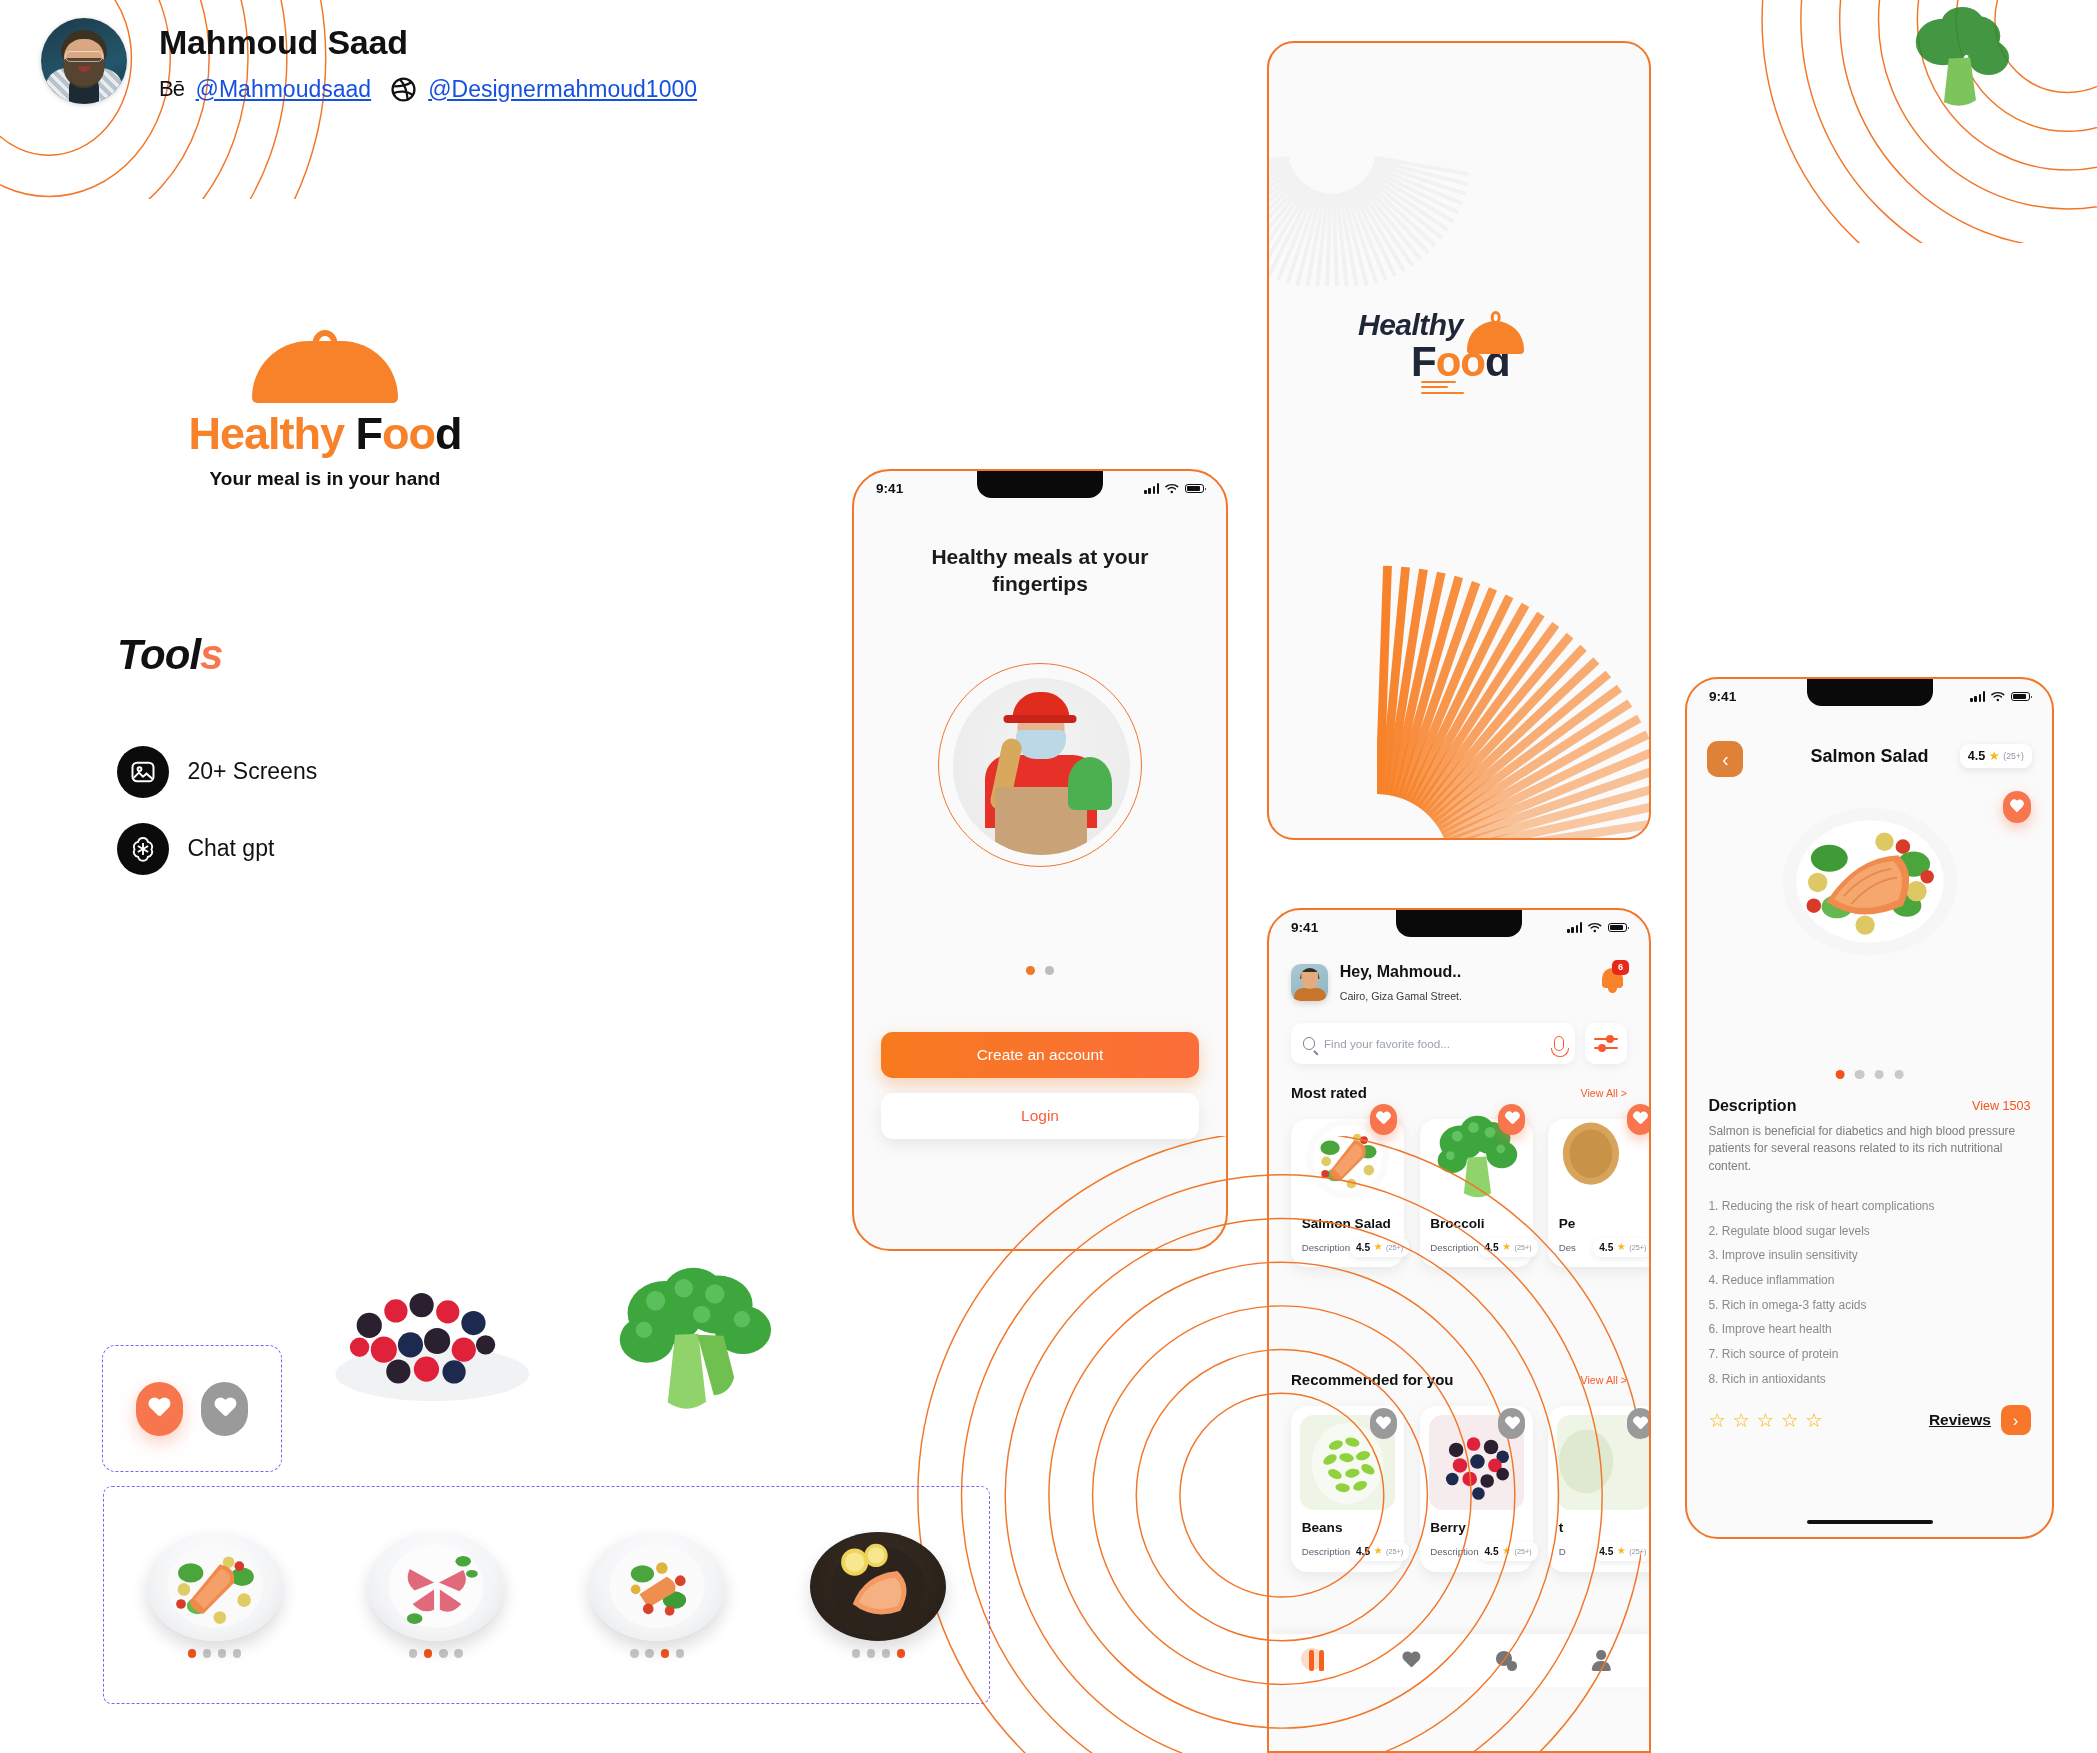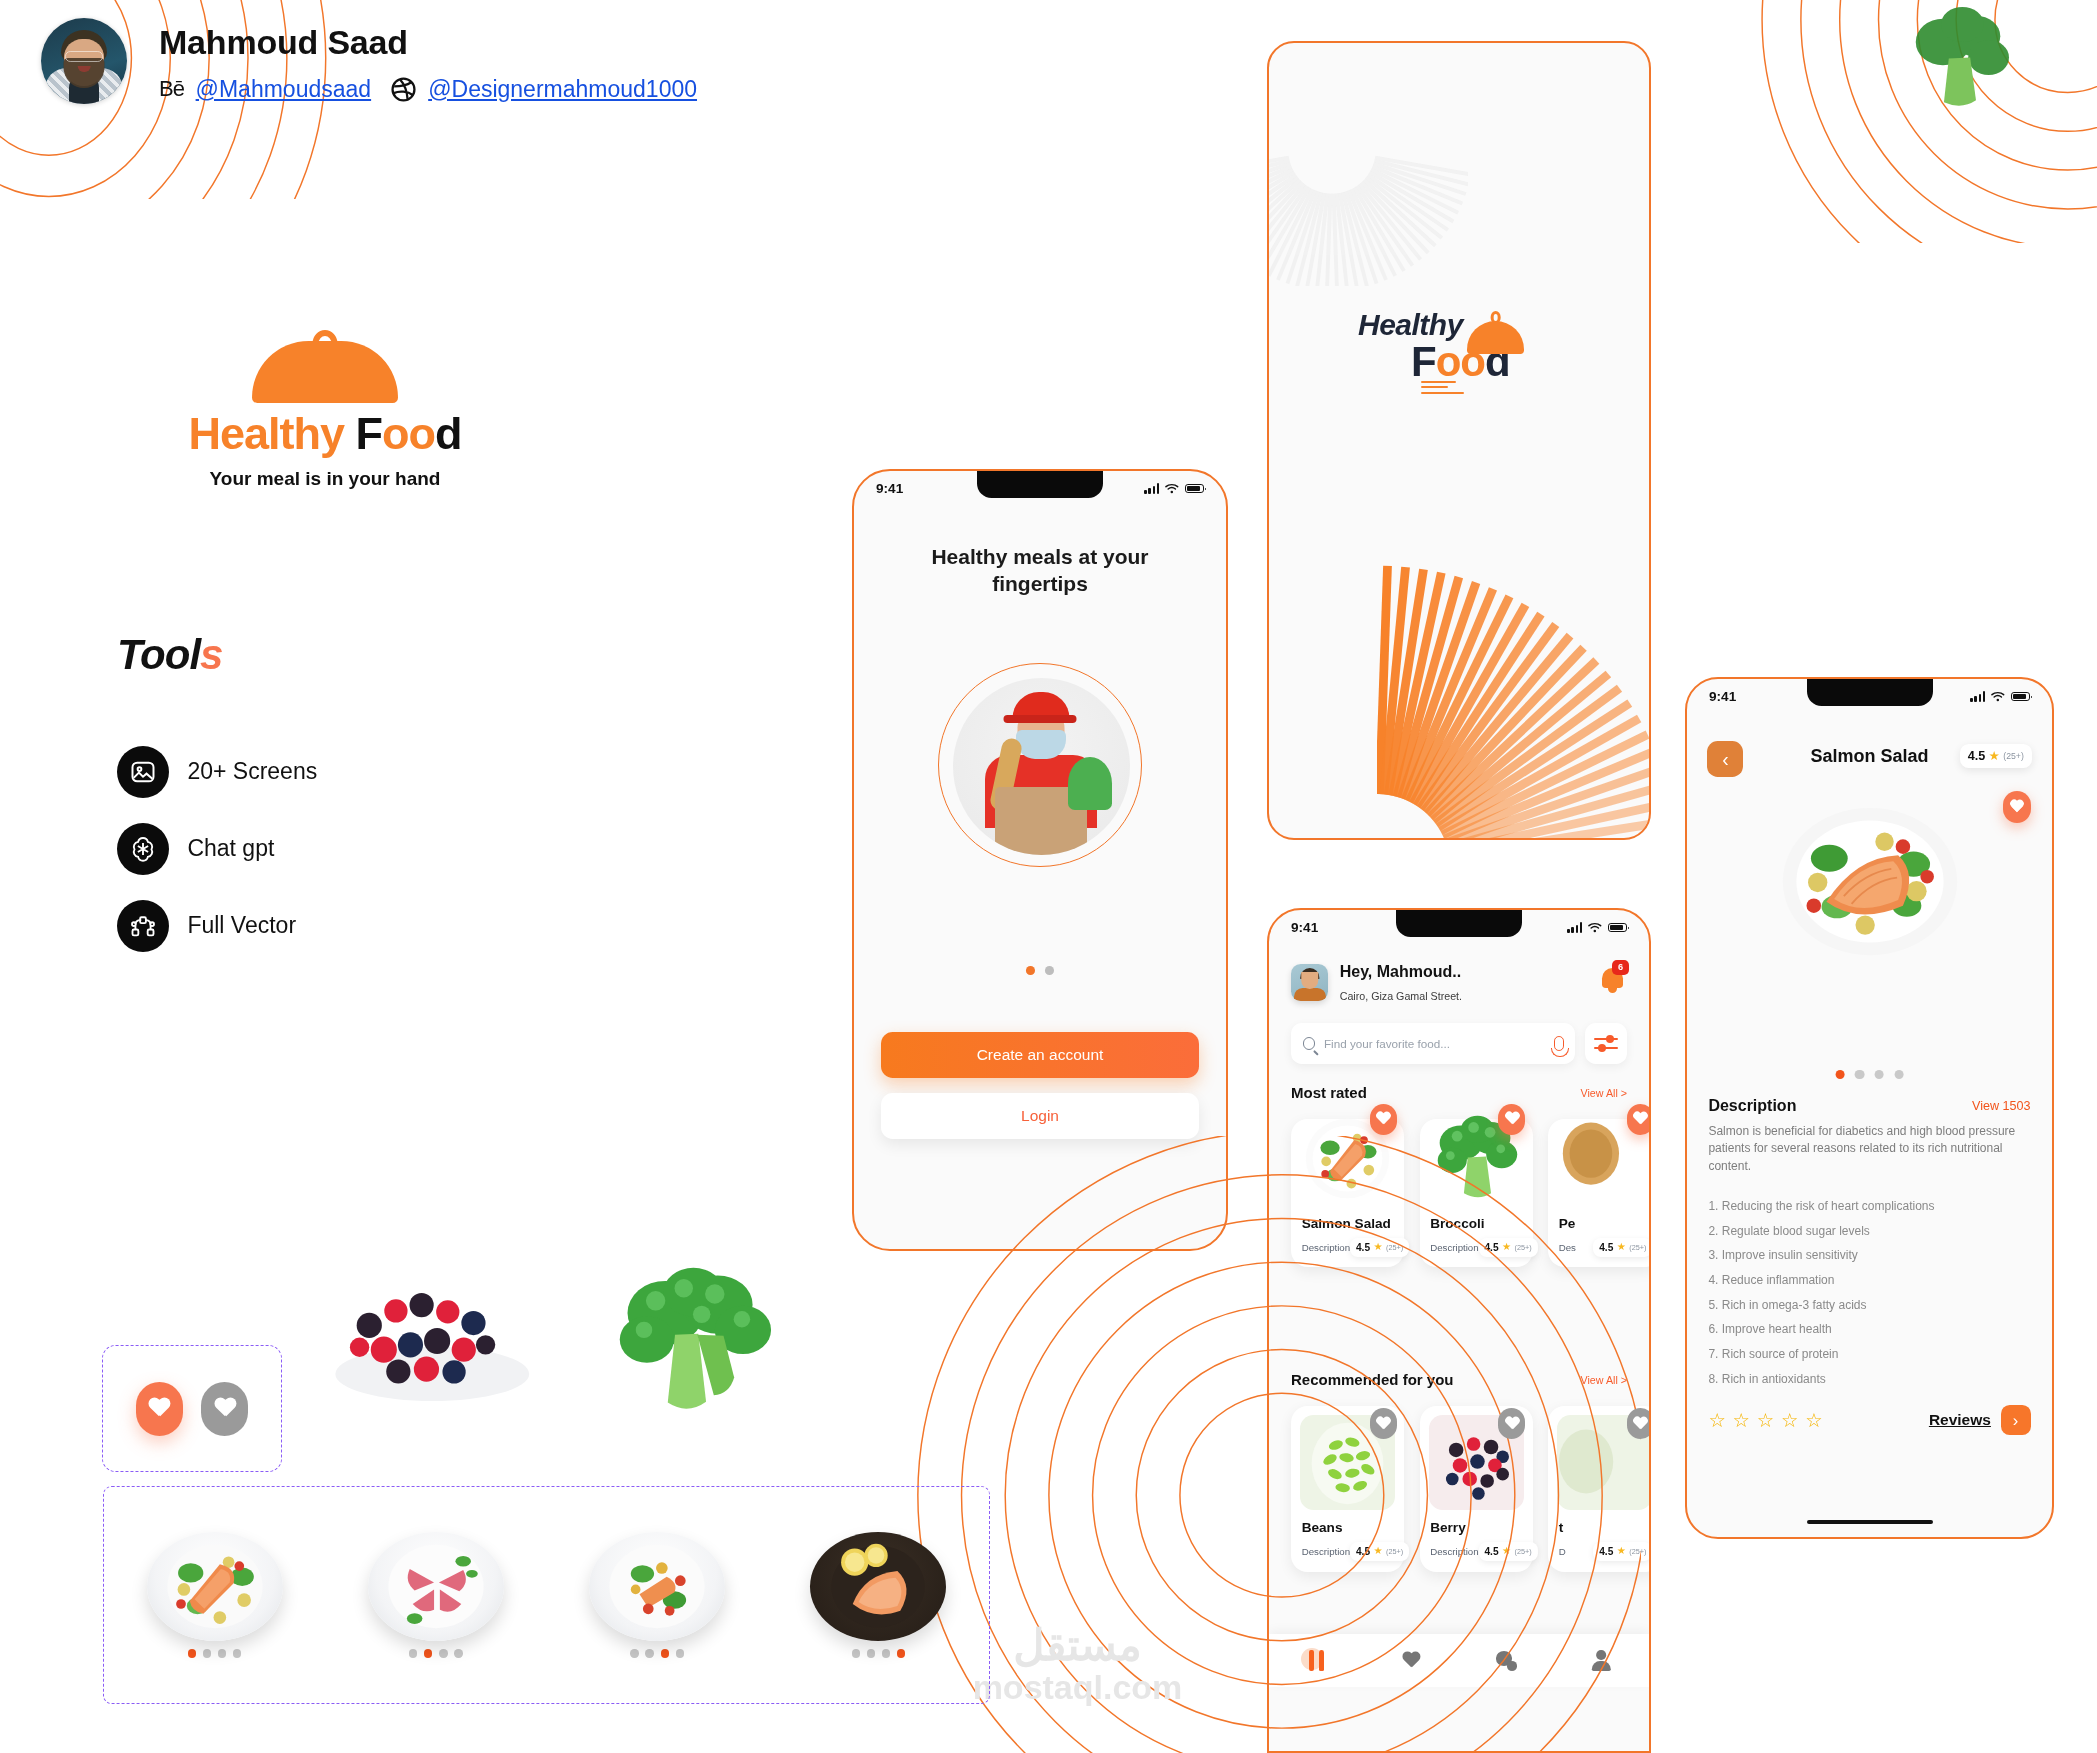--- a/index.html
+++ b/index.html
@@ -344,33 +344,20 @@
     </div>
     <div class="tool-row">
       <div class="tool-ico">
         <svg width="30" height="30" viewBox="0 0 24 24" fill="none" stroke="#fff" stroke-width="1.5">
           <path d="M12 3.2a4 4 0 0 1 3.9 3.1 4 4 0 0 1 2.9 6 4 4 0 0 1-2.9 6 4 4 0 0 1-3.9 3.1 4 4 0 0 1-3.9-3.1 4 4 0 0 1-2.9-6 4 4 0 0 1 2.9-6A4 4 0 0 1 12 3.2z"></path>
           <path d="M12 7.2v9.6M7.9 9.6l8.2 4.8M16.1 9.6l-8.2 4.8"></path>
         </svg>
       </div>
       <div class="tool-label">Chat gpt</div>
     </div>
-    <div class="tool-row">
-      <div class="tool-ico">
-        <svg width="28" height="28" viewBox="0 0 24 24" fill="none" stroke="#fff" stroke-width="1.6">
-          <rect x="9.5" y="4.5" width="5" height="5" rx="1.2"></rect>
-          <rect x="3" y="15" width="5" height="5" rx="1.2"></rect>
-          <rect x="16" y="15" width="5" height="5" rx="1.2"></rect>
-          <circle cx="4.2" cy="10.4" r="1.6"></circle>
-            <circle cx="19.8" cy="10.4" r="1.6"></circle>
-          <path d="M5.5 10.4c0-2 1.8-3.4 4-3.4h1M18.5 10.4c0-2-1.8-3.4-4-3.4M5.5 12v3M18.5 12v3"></path>
-        </svg>
-      </div>
-      <div class="tool-label">Full Vector</div>
-    </div>
   </div>
 
   <div class="float-food" style="left:311px;top:1277px;width:228px;height:126px">
     <svg width="228" height="126" viewBox="0 0 470 260">
       <ellipse cx="250" cy="200" rx="200" ry="56" fill="#f1f2f4"></ellipse>
       <g>
         <circle cx="120" cy="100" r="26" fill="#2b2030"></circle>
           <circle cx="175" cy="70" r="24" fill="#e0213a"></circle>
         <circle cx="228" cy="58" r="25" fill="#2b2030"></circle>
           <circle cx="282" cy="72" r="24" fill="#e0213a"></circle>
@@ -528,24 +515,20 @@
         <div class="dots-mini">
             <i></i>
             <i></i>
             <i></i>
             <i class="act"></i>
           </div>
       </div>
     </div>
   </div>
 
-  <div class="wm">
-    <div class="wm-ar">مستقل</div>
-    <div class="wm-en">mostaql.com</div>
-  </div>
 
   <div class="phone" id="phone-splash">
     <svg class="splash-rays-tl" viewBox="0 0 560 560">
       <g transform="translate(280,280)">
         <g id="rtl">
             <rect x="90" y="-4" width="200" height="8" fill="#e9e9e9" transform="rotate(10)"></rect>
             <rect x="90" y="-4" width="200" height="8" fill="#e9e9e9" transform="rotate(14.102564102564102)"></rect>
             <rect x="90" y="-4" width="200" height="8" fill="#e9e9e9" transform="rotate(18.205128205128204)"></rect>
             <rect x="90" y="-4" width="200" height="8" fill="#e9e9e9" transform="rotate(22.307692307692307)"></rect>
             <rect x="90" y="-4" width="200" height="8" fill="#e9e9e9" transform="rotate(26.41025641025641)"></rect>

